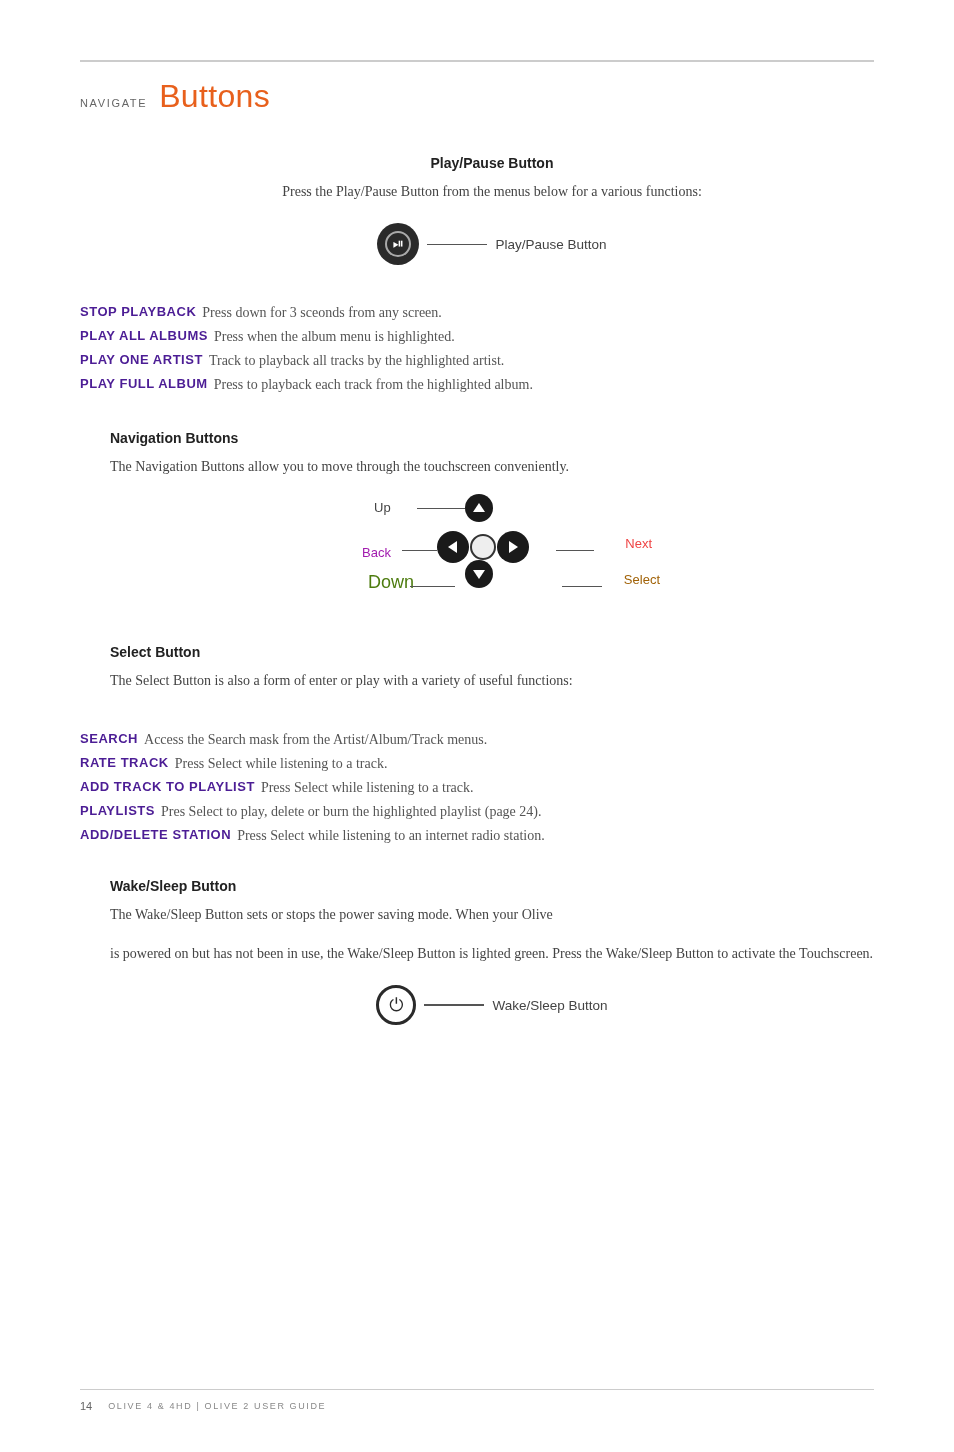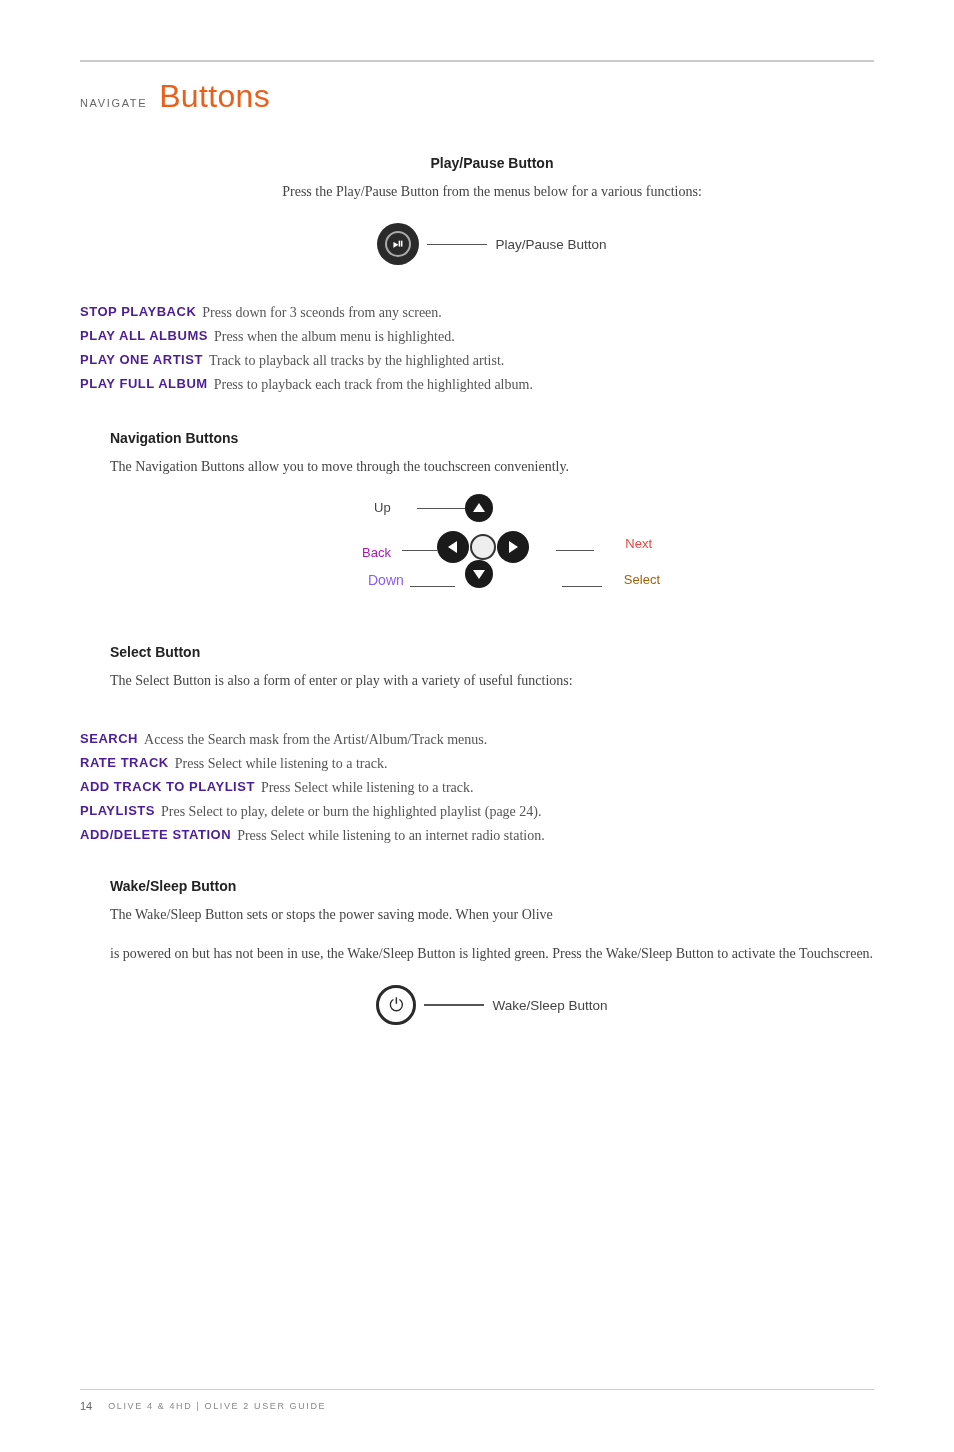--- a/index.html
+++ b/index.html
@@ -224,22 +224,22 @@
       font-family: Arial, sans-serif;
       font-size: 13px;
       color: #a21caf;
     }
 
     .nav-label-down {
       position: absolute;
       left: 46px;
       top: 74px;
       font-family: Arial, sans-serif;
-      font-size: 14px;
-      color: #8b5cf6;
+      font-size: 18px;
+      color: #4d7c0f;
     }
 
     .nav-label-next {
       position: absolute;
       right: 10px;
       top: 38px;
       font-family: Arial, sans-serif;
       font-size: 13px;
       color: #ef4444;
     }

